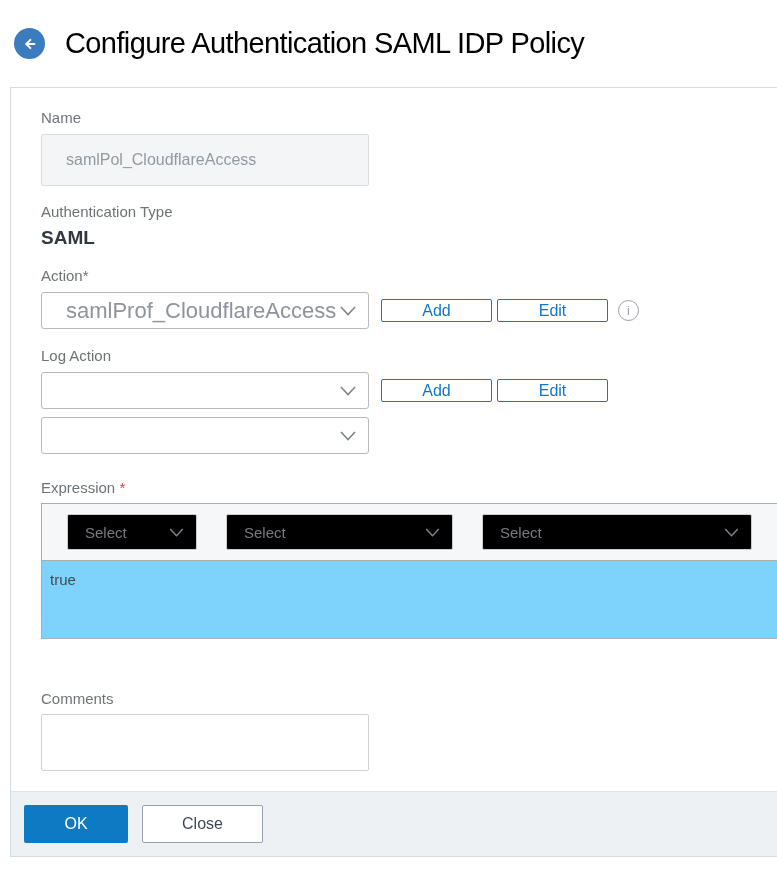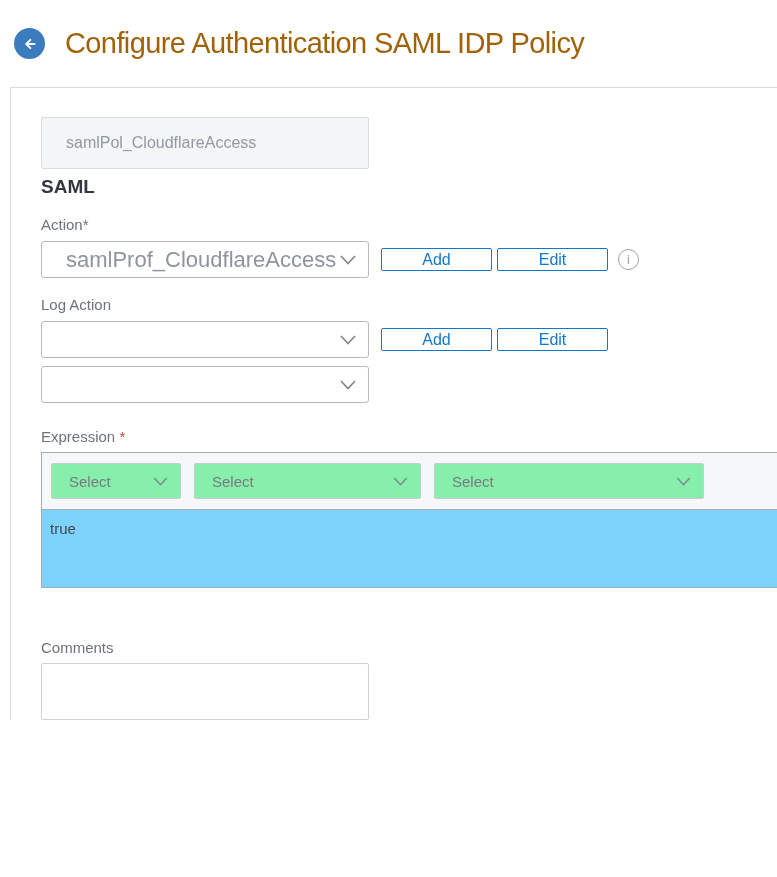--- a/index.html
+++ b/index.html
@@ -11,21 +11,21 @@
     -webkit-font-smoothing:antialiased;
   }
   
   .header { height:87px; display:flex; align-items:center; padding-left:14px; }
   .back-btn {
     width:31px; height:31px; border-radius:50%; background:#3a7cbd;
     display:flex; align-items:center; justify-content:center;
     border:none; cursor:pointer; flex:0 0 auto; padding:0;
   }
   .title {
-    margin-left:20px; font-size:29px; font-weight:400; color:#a16207;
+    margin-left:20px; font-size:29px; font-weight:400; color:#000000;
     letter-spacing:-0.6px; white-space:nowrap;
   }
   
   .panel {
     margin-left:10px;
     border-top:1px solid #d9dcde;
     border-left:1px solid #d9dcde;
   }
   .content { padding:21px 0 0 30px; }
   .field-label { font-size:15px; color:#6d7379; line-height:17px; }
@@ -65,23 +65,23 @@
   .info-icon::after { content:"i"; }
 
   
   .expr-label { margin-top:25px; }
   .expr-box { margin-top:7px; border:1px solid #a8adb1; border-right:none; }
   .expr-toolbar {
     background:#f5f7f8; border-bottom:1px solid #a8adb1;
     padding:10px 0 10px 9px; display:flex; gap:13px;
   }
   .select {
-    height:36px; background:#86efac; border:1px solid #c9cdd0; border-radius:2px;
+    height:36px; background:#000000; border:1px solid #c9cdd0; border-radius:2px;
     display:flex; align-items:center; justify-content:space-between;
-    padding:0 12px 0 17px; color:#767b80; font-size:15px; cursor:pointer;
+    padding:0 12px 0 17px; color:#767b80; font-size:15px; cursor:pointer;margin-left:16px;
   }
   .select.s1 { width:130px; } .select.s2 { width:227px; } .select.s3 { width:270px; }
   .expr-text {
     display:block; width:100%; height:77px; border:none; outline:none; resize:none;
     font-family:inherit; font-size:15px; color:#45494e; padding:10px 8px;
     background:#7dd3fc;
   }
 
   
   .comments-label { margin-top:51px; }
@@ -118,22 +118,24 @@
         <polyline points="12.5,6.5 7,12 12.5,17.5"></polyline>
       </svg>
     </span>
   </button>
   <div class="title">Configure Authentication SAML IDP Policy</div>
 </div>
 
 <div class="panel">
   <div class="content">
 
+    <div class="field-label">Name</div>
     <input class="input-name" disabled="" value="samlPol_CloudflareAccess" style="">
 
+    <div class="field-label auth-label">Authentication Type</div>
     <div class="auth-value">SAML</div>
 
     <div class="field-label mt-sec">Action*</div>
     <div class="row">
       <div class="dropdown">
         <span class="dd-value">samlProf_CloudflareAccess</span>
         <span class="chevron">
           <svg width="16" height="10" viewBox="0 0 16 10" fill="none" stroke="#7e858c" stroke-width="1.6">
               <polyline points="1,1 8,8.5 15,1"></polyline>
             </svg>
@@ -200,13 +202,17 @@
           </span>
         </div>
       </div>
       <textarea class="expr-text" spellcheck="false" style="">true</textarea>
     </div>
 
     <div class="field-label comments-label">Comments</div>
     <textarea class="comments-text" spellcheck="false" style=""></textarea>
   </div>
 
+  <div class="footer">
+    <button class="btn-ok">OK</button>
+    <button class="btn-close">Close</button>
+  </div>
 </div>
 
 </body></html>

